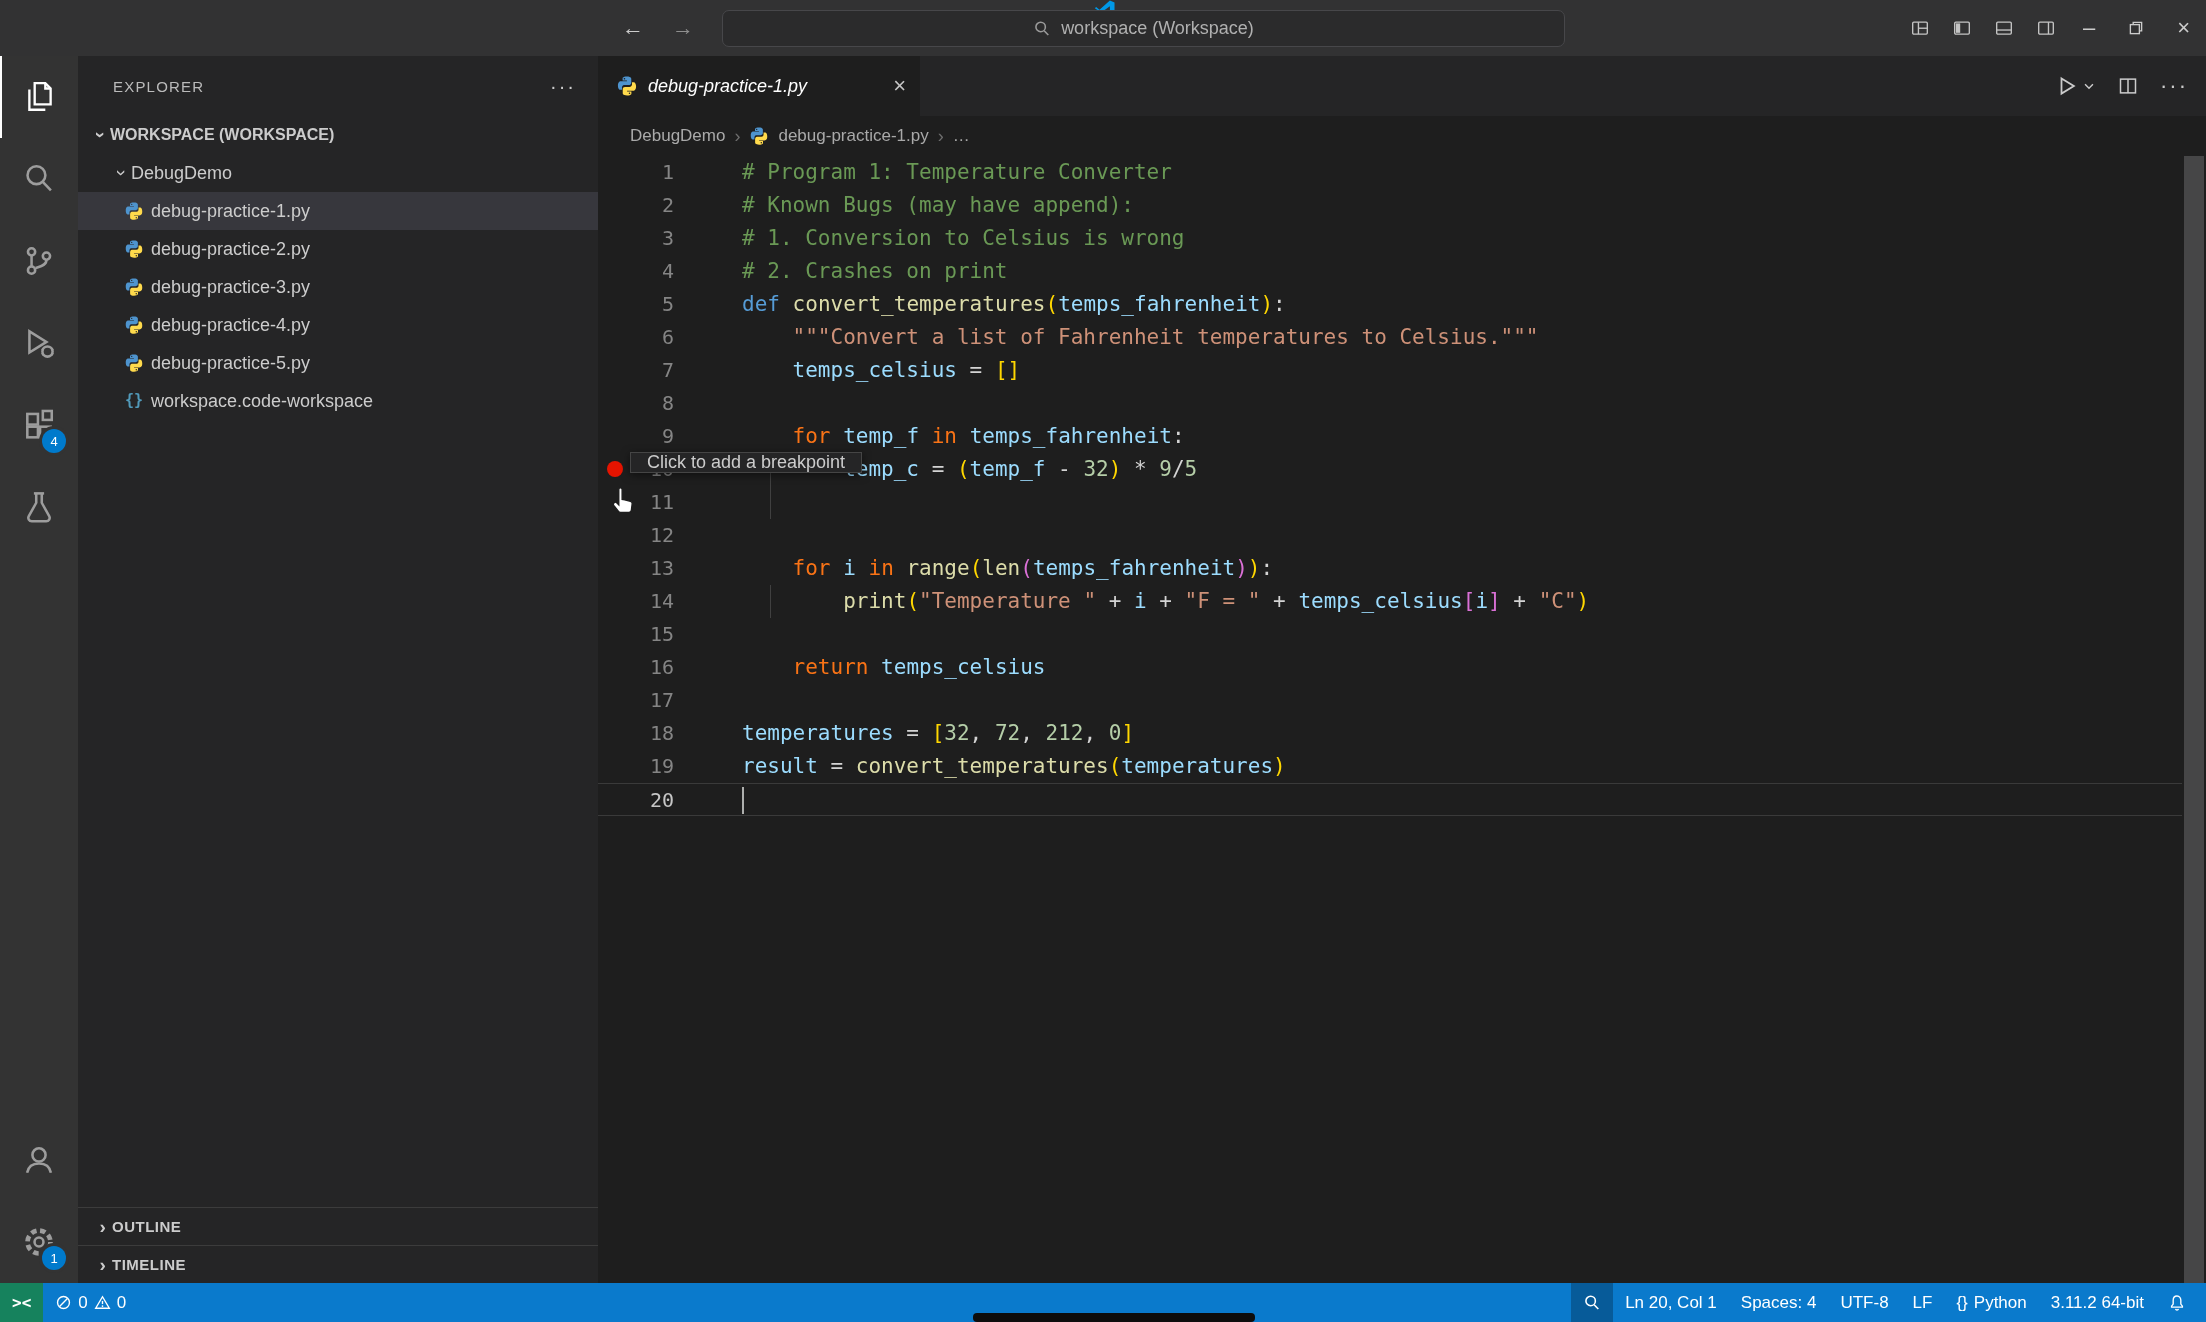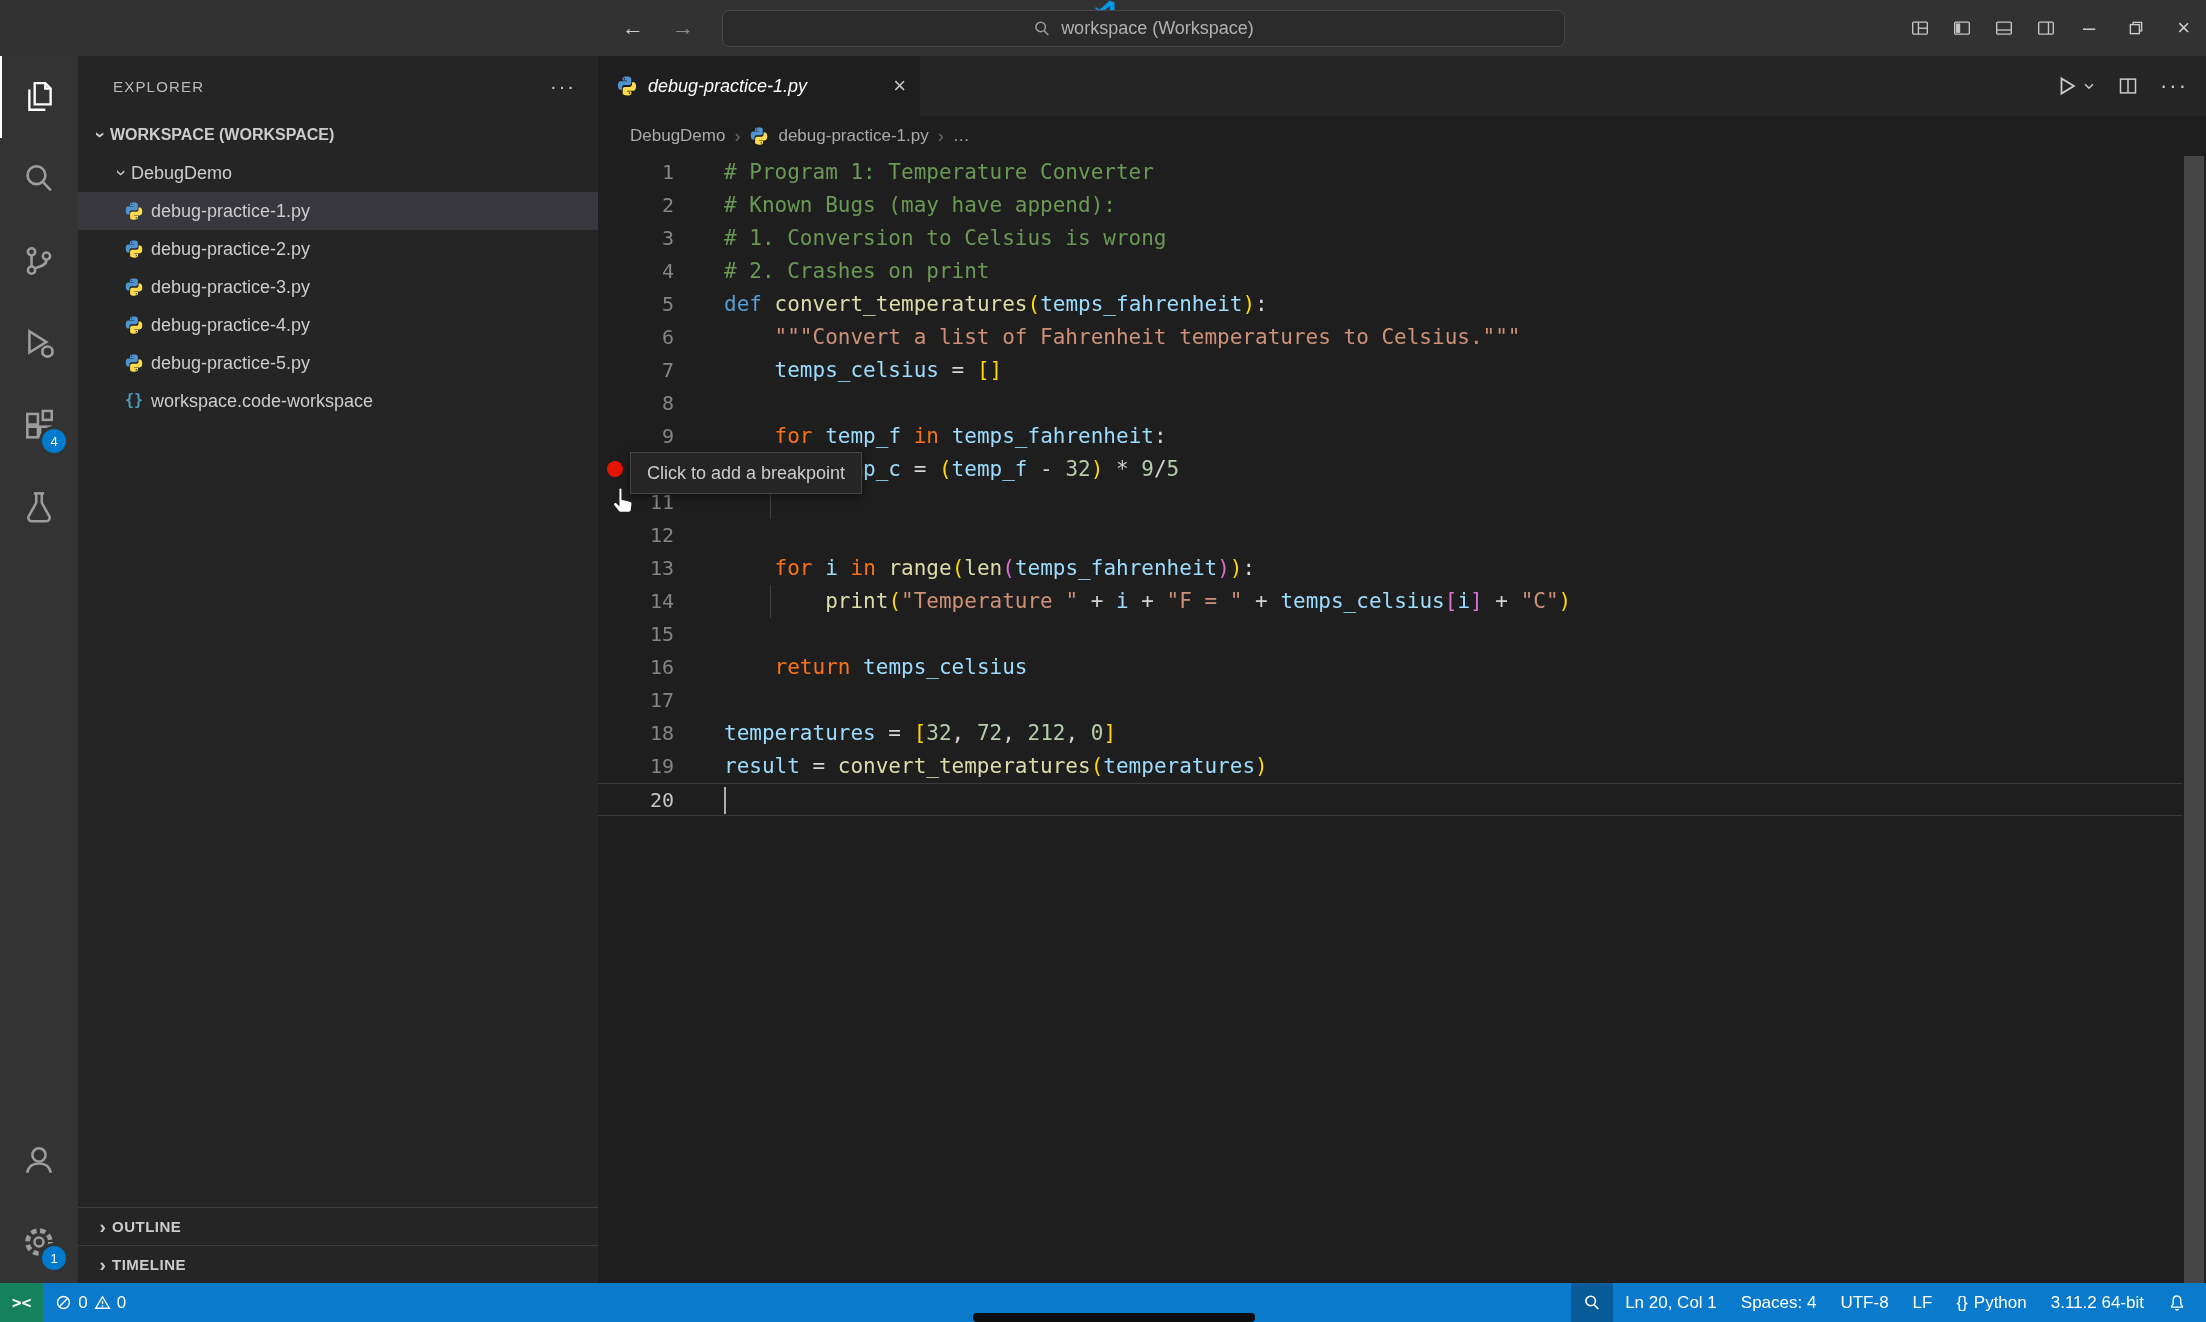--- a/index.html
+++ b/index.html
@@ -61,29 +61,29 @@
   .more-dots { font-size:22px; letter-spacing:2px; }
   .breadcrumbs { height:40px; display:flex; align-items:center; padding-left:32px; gap:9px; color:#a9a9a9; font-size:17px; }
   .bc-sep { color:#6e6e6e; font-size:18px; }
   .bc-icon { width:20px; height:20px; }
 
   .code-area { position:absolute; top:100px; left:0; right:24px; bottom:0; overflow:hidden; }
   .code-line { height:33px; line-height:33px; display:flex; position:relative; font-family:"DejaVu Sans Mono",monospace; font-size:21px; white-space:pre; }
   .code-line.current { border-top:1px solid #3a3a3a; border-bottom:1px solid #3a3a3a; }
   .code-line.current .ln { color:#c6c6c6; }
   .ln { width:76px; flex:none; text-align:right; color:#858585; font-size:20px; }
-  .code-text { margin-left:50px; position:relative; }
+  .code-text { margin-left:68px; position:relative; }
   .indent-guide { position:absolute; left:172px; top:0; bottom:0; width:1px; background:#404040; }
   .cursor { position:absolute; left:0; top:3px; width:2px; height:27px; background:#aeafad; }
   .tk-com{color:#6A9955} .tk-kw{color:#569CD6} .tk-ctl{color:#f97316} .tk-fn{color:#DCDCAA}
   .tk-var{color:#9CDCFE} .tk-str{color:#CE9178} .tk-num{color:#B5CEA8} .tk-txt{color:#D4D4D4}
   .tk-p1{color:#FFD700} .tk-p2{color:#DA70D6}
 
   .bp-dot { position:absolute; left:9px; top:405px; width:16px; height:16px; border-radius:50%; background:#e51400; z-index:6; }
-  .bp-tooltip { position:absolute; left:32px; top:396px; height:42px; display:flex; align-items:center; padding:0 16px; background:#252526; border:1px solid #454545; color:#cccccc; font-size:18px; z-index:6; box-shadow:0 2px 8px rgba(0,0,0,0.5); }
+  .bp-tooltip { position:absolute; left:32px; top:396px; height:21px; display:flex; align-items:center; padding:0 16px; background:#252526; border:1px solid #454545; color:#cccccc; font-size:18px; z-index:6; box-shadow:0 2px 8px rgba(0,0,0,0.5); }
   .hand-cursor { position:absolute; left:8px; top:428px; z-index:7; }
 
   .vscrollbar { position:absolute; right:0; top:100px; bottom:0; width:24px; }
   .vscroll-thumb { position:absolute; left:2px; right:2px; top:0; bottom:0; background:#464647; }
 
   
   .statusbar { position:absolute; left:0; right:0; bottom:0; height:39px; background:#0a7acc; color:#ffffff; display:flex; align-items:stretch; font-size:17px; z-index:20; }
   .sb-item { display:flex; align-items:center; padding:0 12px; gap:6px; }
   .remote { background:#16825d; padding:0 12px; font-weight:bold; font-size:16px; font-family:"DejaVu Sans Mono",monospace; }
   .sb-right { margin-left:auto; display:flex; align-items:stretch; padding-right:8px; }

